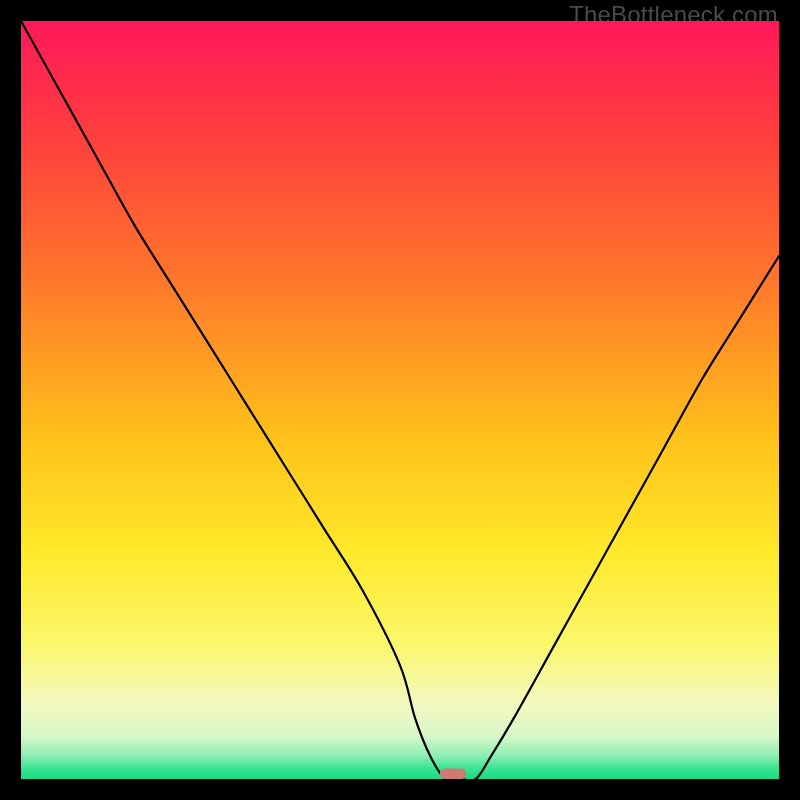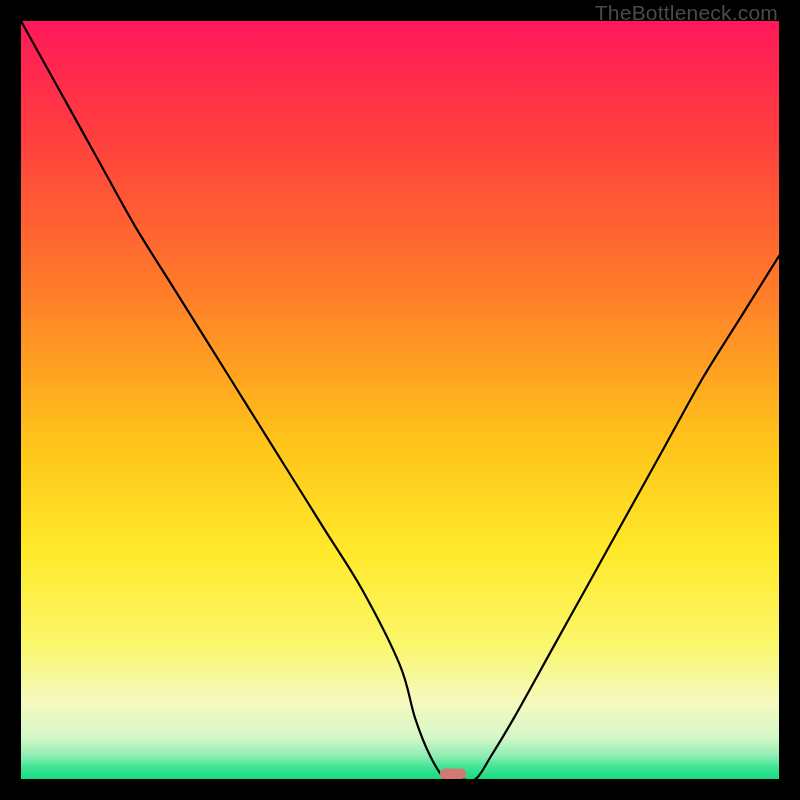--- a/index.html
+++ b/index.html
@@ -22,21 +22,21 @@
     left: 21px;
     top: 21px;
     width: 758px;
     height: 758px;
   }
   .watermark {
     position: absolute;
     top: 1px;
     right: 22px;
     color: #4a4a4a;
-    font-size: 21px;
+    font-size: 24px;
     font-weight: 500;
     letter-spacing: 0.2px;
   }
 </style>
 </head>
 <body>
 
 <div class="frame">
   <div class="watermark">TheBottleneck.com</div>
   <svg class="plot" viewBox="0 0 758 758" preserveAspectRatio="none">

